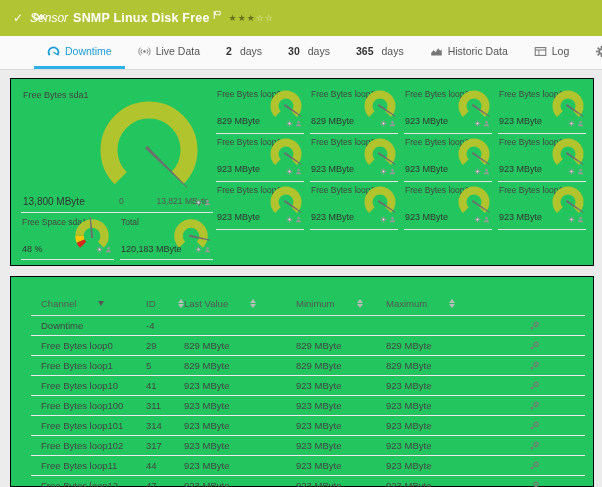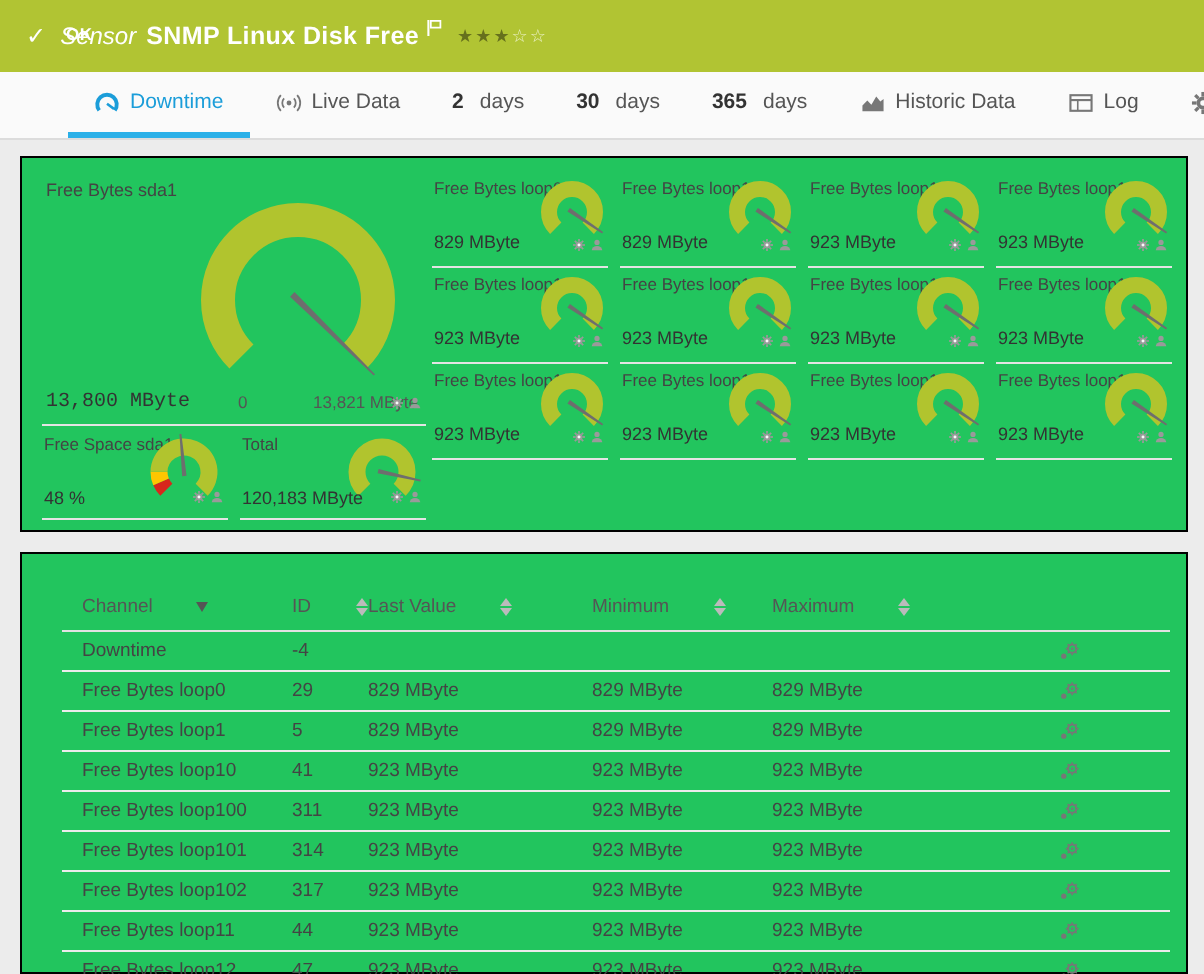--- a/index.html
+++ b/index.html
@@ -33,21 +33,21 @@
 
   
   .card{position:absolute;background:#22c55e;border:1px solid #000000;box-sizing:border-box;}
   .card.gauges{left:10px;top:78px;width:584px;height:188px;}
   .card.tablecard{left:10px;top:276px;width:584px;height:211px;}
 
   
   .bigcell{position:absolute;left:10px;top:7px;width:192px;height:126px;border-bottom:1px solid #e4e4e4;}
   .glabel{font-size:9px;color:#444;padding:4px 0 0 2px;}
   .bigcell .gsvg{position:absolute;left:68px;top:12px;}
-  .bigval{position:absolute;left:2px;bottom:5px;font-size:10px;color:#333;font-family:Liberation Mono, monospace;}
+  .bigval{position:absolute;left:2px;bottom:5px;font-size:10px;color:#333;}
   .bigmin{position:absolute;left:98px;bottom:6px;font-size:8.5px;color:#555;}
   .bigmax{position:absolute;right:4px;bottom:6px;font-size:8.5px;color:#555;}
   .cellicons{position:absolute;right:2px;bottom:2px;display:flex;gap:2px;align-items:center;color:#9a9a9a;cursor:pointer;}
   .cellicons svg{width:7px;height:7px;}
 
   
   .ggrid{position:absolute;left:205px;top:7px;right:7px;display:grid;
          grid-template-columns:repeat(4,1fr);grid-auto-rows:48px;column-gap:6px;}
   .gcell{position:relative;border-bottom:1px solid #e4e4e4;}
   .gcell .glabel{font-size:8.5px;padding:3px 0 0 1px;white-space:nowrap;}

